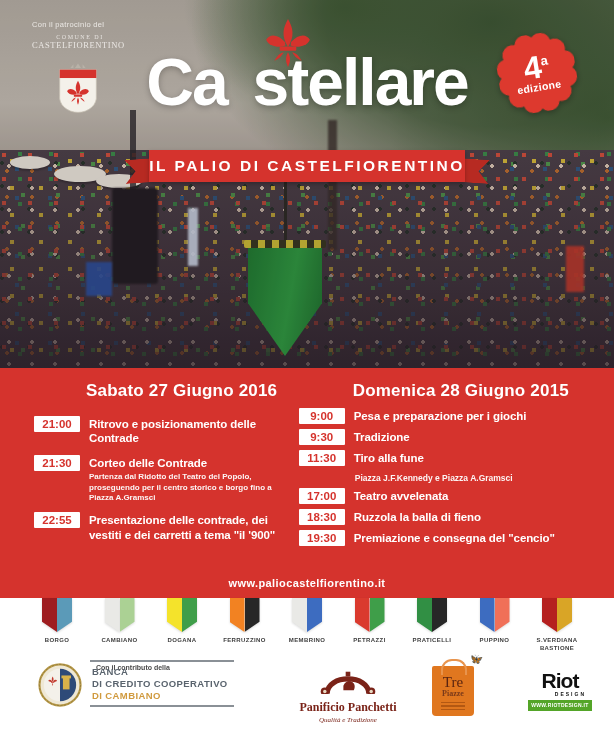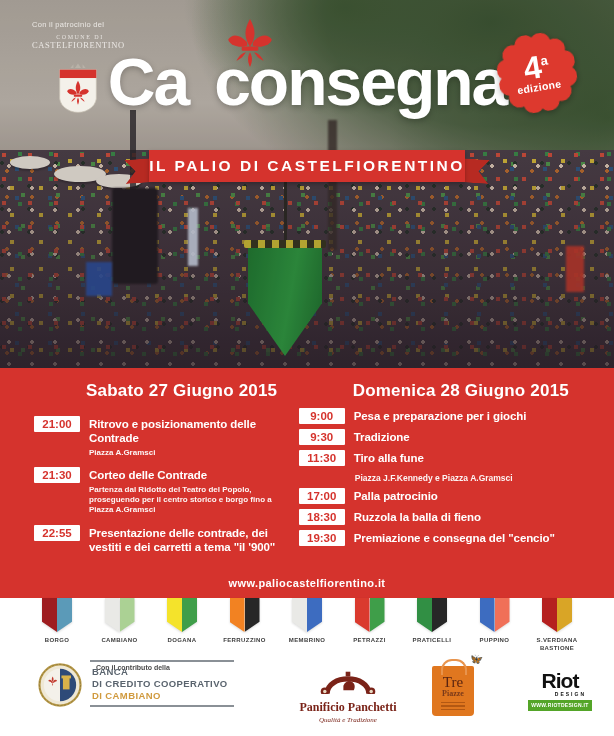--- a/index.html
+++ b/index.html
@@ -160,21 +160,21 @@
         <path d="M56 46 C70 30 86 30 92 42 C86 56 66 58 55 53 Z"></path>
         <rect x="34" y="55" width="32" height="8" rx="2"></rect>
         <path d="M50 66 C56 76 54 86 50 94 C46 86 44 76 50 66 Z"></path>
         <path d="M42 66 C36 76 30 80 24 82 C30 72 34 68 42 66 Z"></path>
         <path d="M58 66 C64 76 70 80 76 82 C70 72 66 68 58 66 Z"></path>
       </g>
     </svg>
 
     <div class="title-wrap">
       <div class="title">
-        <span>Ca</span><span class="gap"></span><span>consegna</span>
+        <span>Ca</span><span class="gap"></span><span>stellare</span>
         <svg class="fleur-apo" width="52" height="52" viewBox="0 0 100 100" fill="#d5332d">
           <path d="M50 2 C60 20 63 34 50 56 C37 34 40 20 50 2 Z"></path>
           <path d="M44 46 C30 30 14 30 8 42 C14 56 34 58 45 53 Z"></path>
           <path d="M56 46 C70 30 86 30 92 42 C86 56 66 58 55 53 Z"></path>
           <rect x="34" y="55" width="32" height="8" rx="2"></rect>
           <path d="M50 66 C56 76 54 86 50 94 C46 86 44 76 50 66 Z"></path>
           <path d="M42 66 C36 76 30 80 24 82 C30 72 34 68 42 66 Z"></path>
           <path d="M58 66 C64 76 70 80 76 82 C70 72 66 68 58 66 Z"></path>
         </svg>
       </div>
@@ -193,27 +193,26 @@
       <div class="txt">
         <div class="num"><span>4</span><sup>a</sup></div>
         <div class="lab">edizione</div>
       </div>
     </div>
   </div>
 
   <div class="schedule" style="background-color: rgb(213, 51, 45);">
     <div class="cols">
       <div class="col-left">
-        <div class="day-heading">Sabato 27 Giugno 2015</div>
+        <div class="day-heading">Sabato 27 Giugno 2016</div>
         <div class="events" id="sat-events">
   <div class="event">
     <span class="chip ev-time" style="color: rgb(213, 51, 45); text-align: center;">21:00</span>
     <div class="ev-body">
       <div class="ev-title">Ritrovo e posizionamento delle Contrade</div>
-      <div class="ev-note">Piazza A.Gramsci</div>
     </div>
   </div>
 
   <div class="event">
     <span class="chip ev-time" style="color: rgb(213, 51, 45);">21:30</span>
     <div class="ev-body">
       <div class="ev-title">Corteo delle Contrade</div>
       <div class="ev-note">Partenza dal Ridotto del Teatro del Popolo, proseguendo per il centro storico e borgo fino a Piazza A.Gramsci</div>
     </div>
   </div>
@@ -257,21 +256,21 @@
   </div>
 </div>
   </div>
 
   <div class="group">
     <div class="group-loc">Piazza J.F.Kennedy e Piazza A.Gramsci</div>
     <div class="events">
   <div class="event">
     <span class="chip ev-time" style="color: rgb(213, 51, 45);">17:00</span>
     <div class="ev-body">
-      <div class="ev-title">Palla patrocinio</div>
+      <div class="ev-title">Teatro avvelenata</div>
 
     </div>
   </div>
 
   <div class="event">
     <span class="chip ev-time" style="color: rgb(213, 51, 45);">18:30</span>
     <div class="ev-body">
       <div class="ev-title">Ruzzola la balla di fieno</div>
 
     </div>

